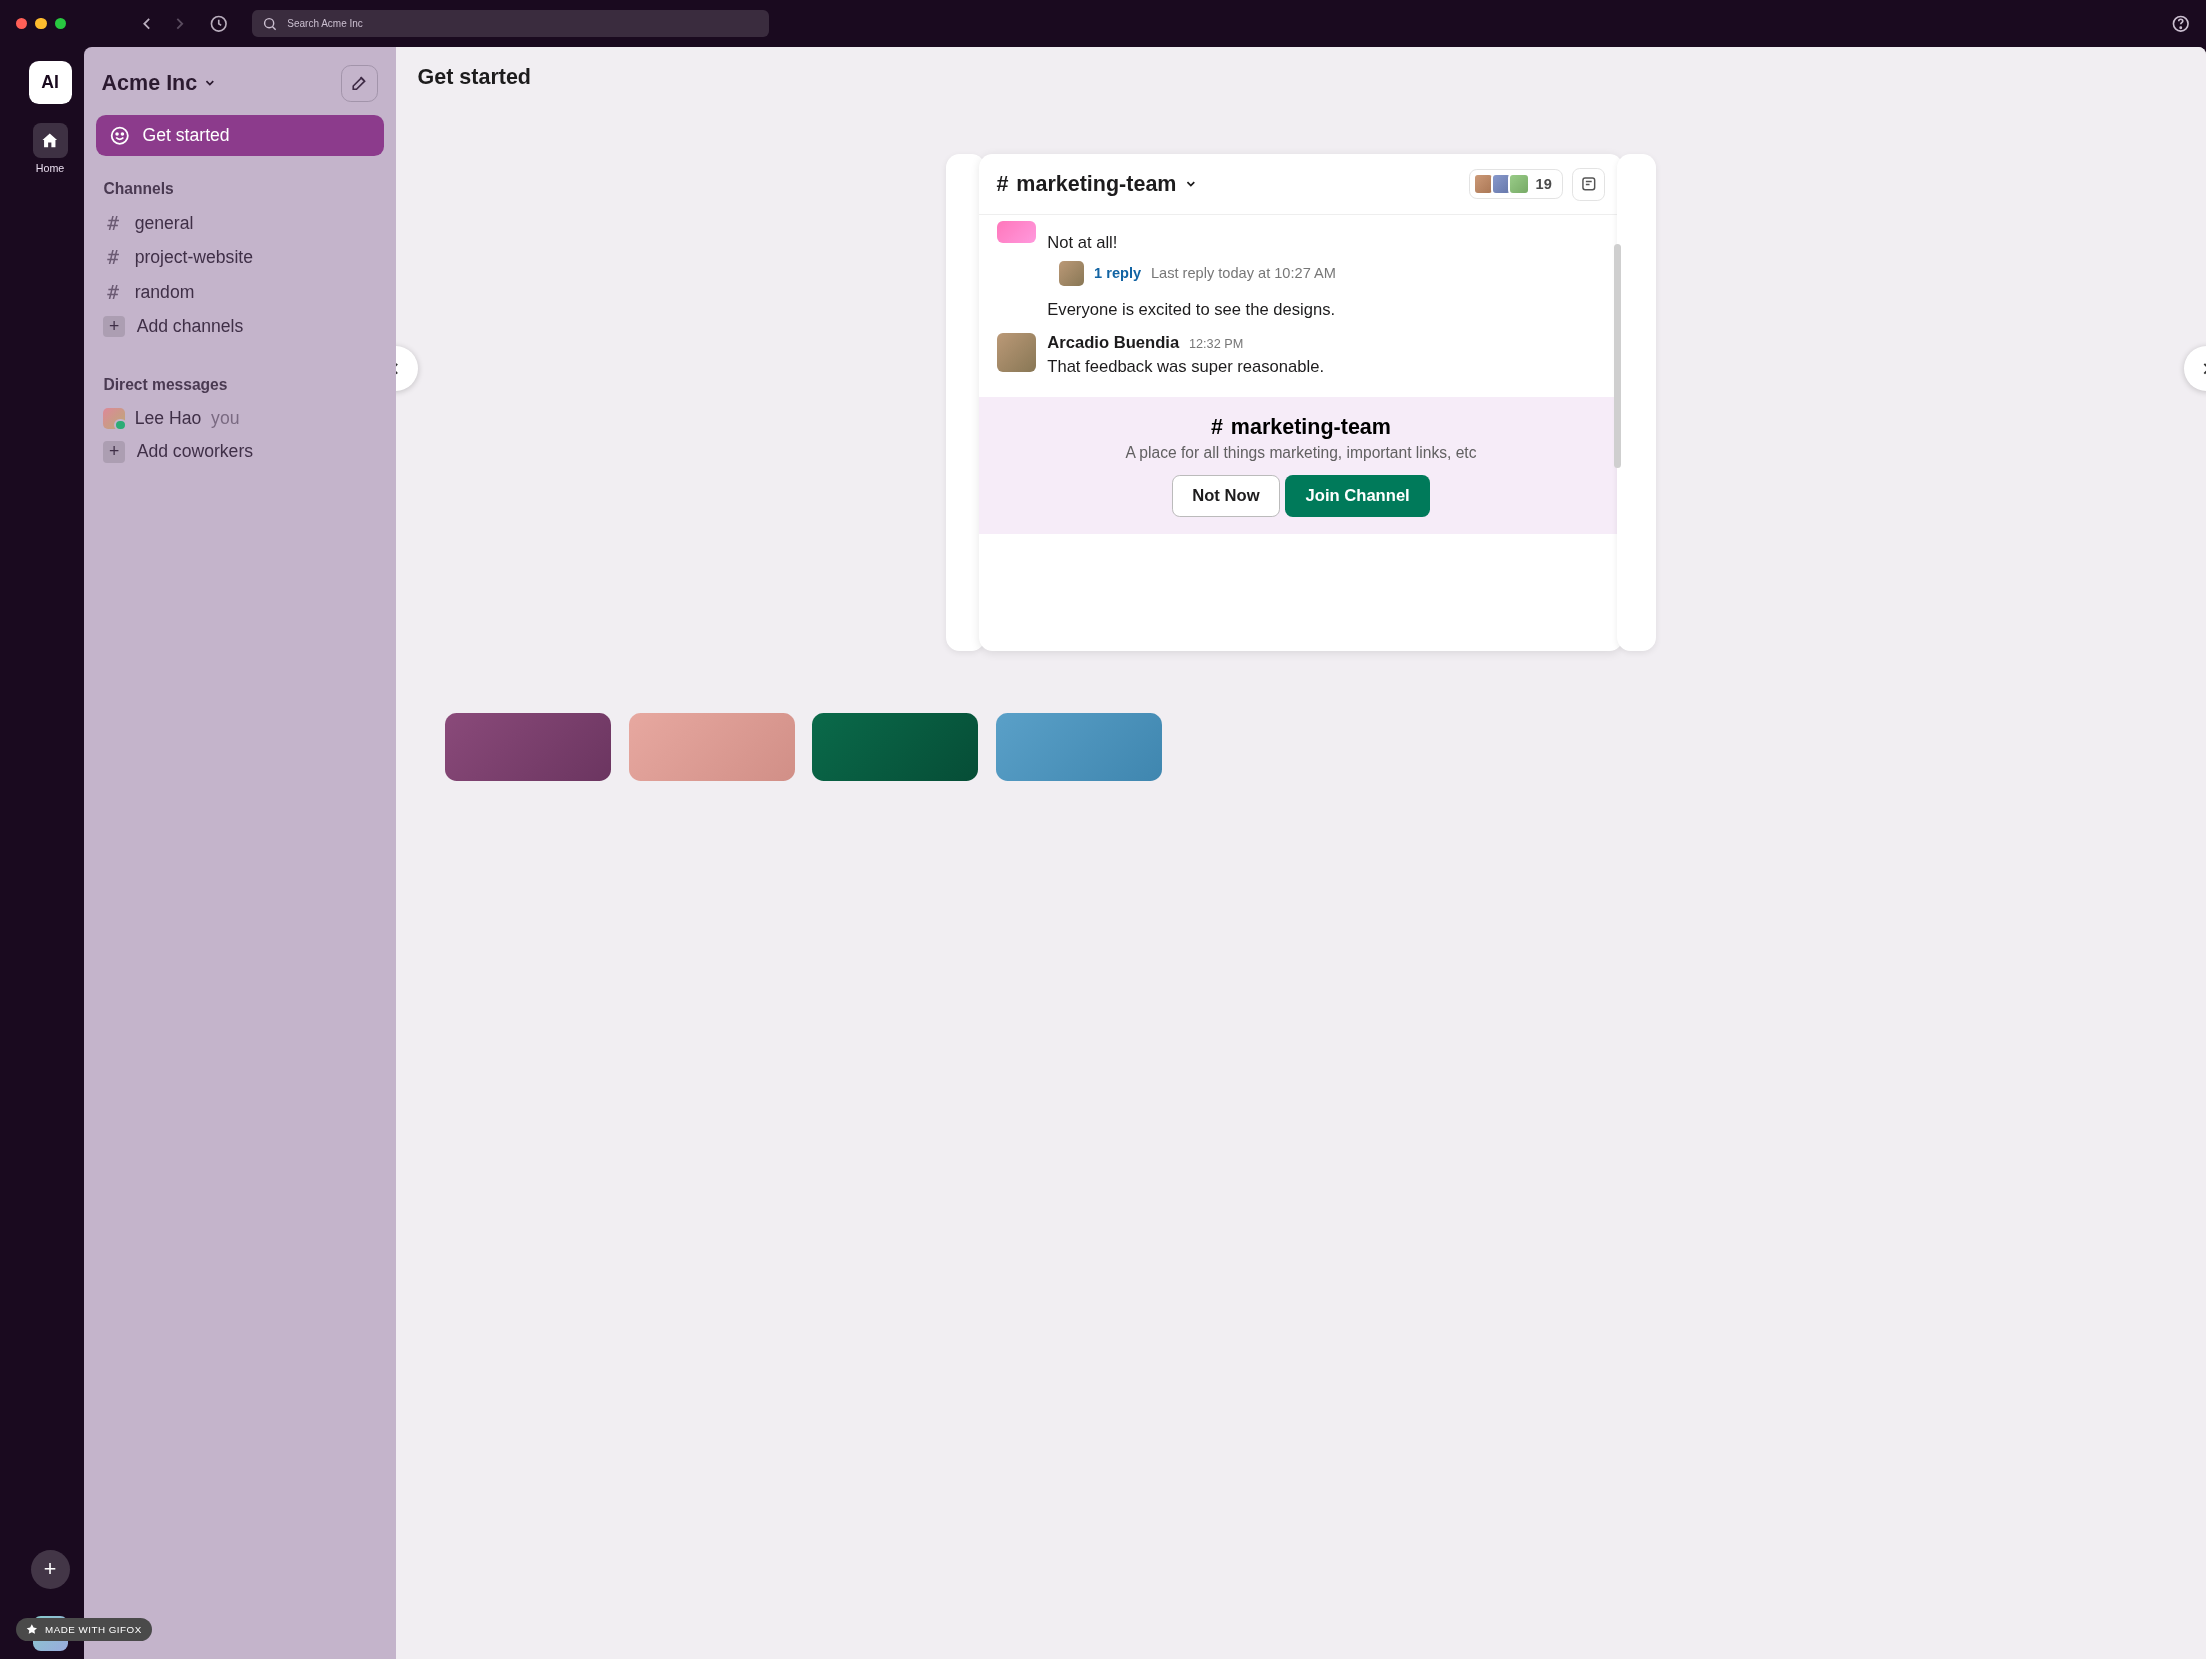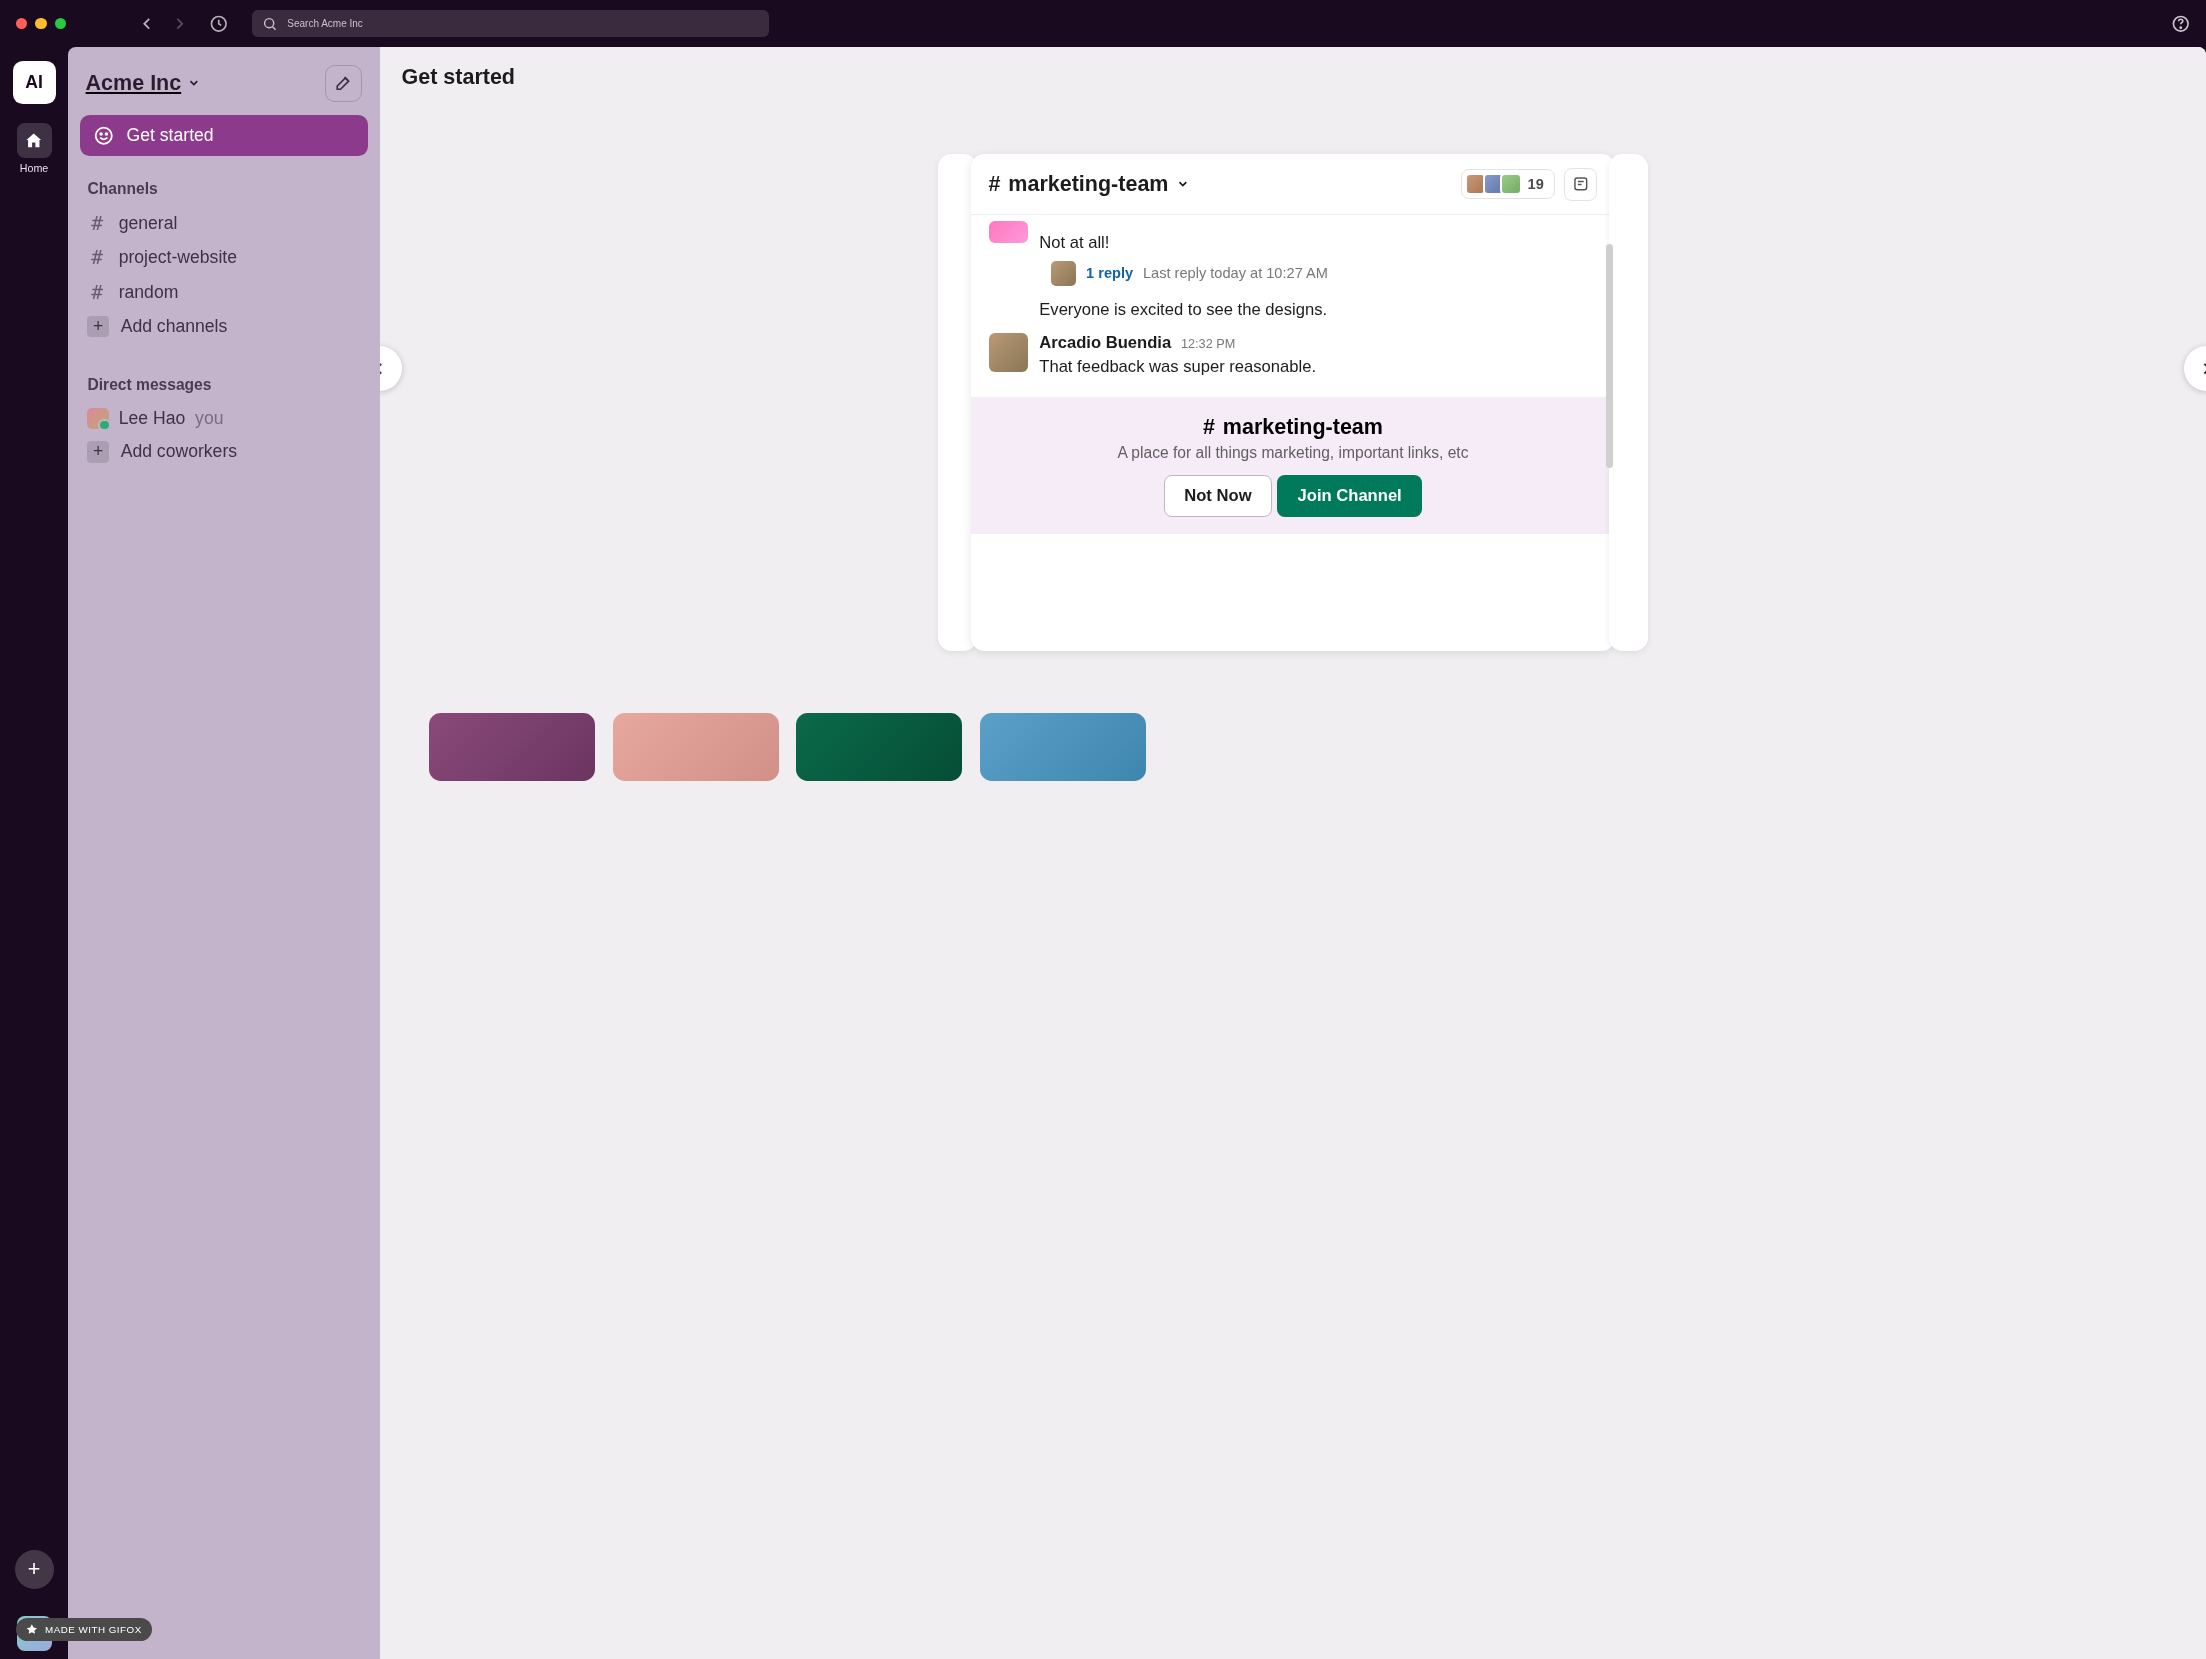--- a/index.html
+++ b/index.html
@@ -18,35 +18,35 @@
 .nav-arrow { cursor: pointer; opacity: 0.7; }
 .nav-arrow:first-child { opacity: 1; }
 .history-icon { cursor: pointer; color: #b9aebd; margin-left: 5.9px; }
 .searchbar { flex: 1; max-width: 517px; margin-left: 11.7px; height: 27px; background: rgba(255,255,255,0.14); border-radius: 5.9px; display: flex; align-items: center; padding: 0 9.8px; color: #cbbfd0; gap: 9.8px; }
 .searchbar input { background: transparent; border: none; color: #cbbfd0; font-size: 10px; outline: none; flex: 1; }
 .searchbar input::placeholder { color: #cbbfd0; }
 .top-spacer { flex: 1; }
 .help-icon { color: #cbbfd0; cursor: pointer; }
 
 
-.body { flex: 1; display: flex; overflow: hidden; }
+.body { flex: 1; display: flex; overflow: hidden; margin-left: 16px; }
 
 
 .rail { width: 68px; background: #1a0a1f; display: flex; flex-direction: column; align-items: center; padding-top: 13.7px; gap: 19.5px; }
 .workspace-tile { width: 43px; height: 43px; border-radius: 9.8px; background: #fff; color: #1a0a1f; display: flex; align-items: center; justify-content: center; font-weight: 700; font-size: 17.6px; }
 .home-block { display: flex; flex-direction: column; align-items: center; gap: 3.9px; color: #e8dced; }
 .home-icon-bg { width: 35px; height: 35px; border-radius: 7.8px; background: rgba(255,255,255,0.16); display: flex; align-items: center; justify-content: center; }
 .home-label { font-size: 10.7px; }
 .rail-spacer { flex: 1; }
 .rail-add { width: 39px; height: 39px; border-radius: 50%; background: rgba(255,255,255,0.18); color: #fff; display: flex; align-items: center; justify-content: center; font-size: 21.5px; margin-bottom: 7.8px; cursor: pointer; }
 .rail-avatar { width: 35px; height: 35px; border-radius: 7.8px; background: linear-gradient(135deg,#8cc,#9ad); margin-bottom: 7.8px; }
 
 
 .sidebar { width: 312px; background: #c4b4cb; border-radius: 7.8px 0 0 0; display: flex; flex-direction: column; padding: 9.8px 7.8px; overflow-y: auto; }
-.sb-header { display: flex; align-items: center; justify-content: space-between; padding: 7.8px 9.8px 13.7px 9.8px; text-decoration: underline; }
+.sb-header { display: flex; align-items: center; justify-content: space-between; padding: 7.8px 9.8px 13.7px 9.8px; }
 .ws-name { font-size: 21.5px; font-weight: 800; color: #2b1a30; display: flex; align-items: center; gap: 5.9px; cursor: pointer; }
 .compose-btn { width: 37px; height: 37px; border-radius: 9.8px; border: 1.5px solid #a294aa; display: flex; align-items: center; justify-content: center; cursor: pointer; color: #3d2a44; background: #c4b4cb; }
 .get-started-pill { background: #8c3b8c; color: #fff; border-radius: 9.8px; padding: 9.8px 13.7px; display: flex; align-items: center; gap: 11.7px; font-size: 17.6px; margin: 0 3.9px 17.6px 3.9px; cursor: pointer; }
 .sb-section-header { font-size: 15.6px; font-weight: 700; color: #4a3a52; padding: 5.9px 11.7px 7.8px 11.7px; }
 .sb-item { display: flex; align-items: center; gap: 11.7px; padding: 5.9px 11.7px; color: #3f2f47; font-size: 17.6px; cursor: pointer; border-radius: 5.9px; }
 .hash { font-family: ui-monospace, monospace; color: #6b5a73; font-size: 19.5px; width: 19.5px; text-align: center; }
 .sb-add-icon { width: 21.5px; height: 21.5px; border-radius: 3.9px; background: rgba(0,0,0,0.12); display: flex; align-items: center; justify-content: center; color: #3f2f47; font-size: 17.6px; }
 .sb-gap { height: 27px; }
 .dm-item { display: flex; align-items: center; gap: 9.8px; padding: 5.9px 11.7px; font-size: 17.6px; color: #3f2f47; cursor: pointer; }
 .dm-av { width: 21.5px; height: 21.5px; border-radius: 4.9px; background: linear-gradient(135deg,#d89,#ba7); position: relative; }

